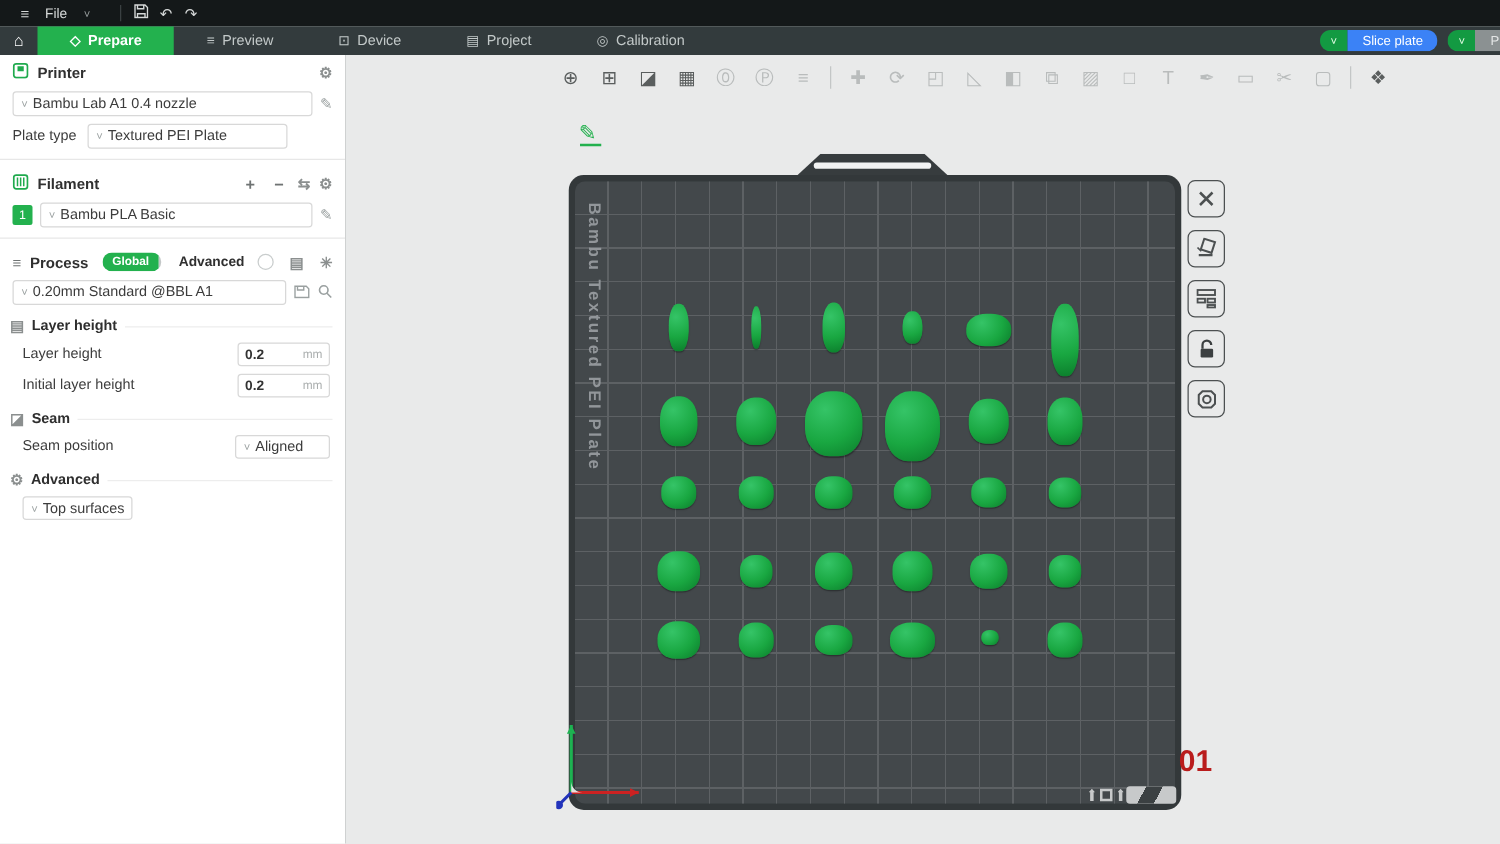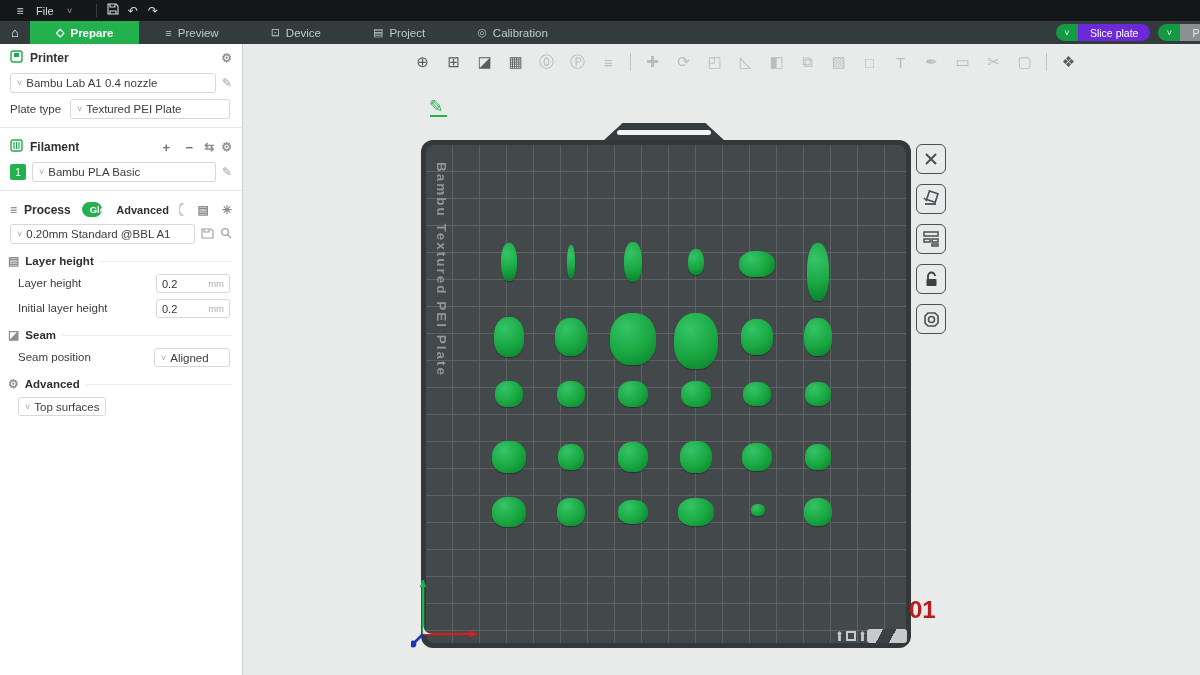--- a/index.html
+++ b/index.html
@@ -14,27 +14,27 @@
 
   
   .navbar { height:23px; background:#333b3d; display:flex; align-items:stretch; color:#c3c9c9; font-size:11.5px; position:relative; overflow:hidden; }
   .home-btn { width:30px; display:flex; align-items:center; justify-content:center; color:#fff; font-size:13px; cursor:pointer; }
   .nav-tab { display:flex; align-items:center; gap:6px; padding:0 26px; cursor:pointer; }
   .nav-tab .glyph { font-size:11px; }
   .nav-tab.active { background:#23b14e; color:#fff; font-weight:bold; }
   .nav-actions { position:absolute; right:0; top:0; height:100%; display:flex; align-items:center; gap:8px; padding-right:0; }
   .pill { display:flex; align-items:center; height:17px; border-radius:9px; overflow:hidden; font-size:10.5px; cursor:pointer; }
   .pill .chev { width:22px; height:100%; display:flex; align-items:center; justify-content:center; background:#139a42; color:#e8ffe9; font-size:9px; }
-  .pill .lbl { padding:0 12px; height:100%; display:flex; align-items:center; background:#6d28d9; color:#fff; }
+  .pill .lbl { padding:0 12px; height:100%; display:flex; align-items:center; background:#3b82f6; color:#fff; }
   .pill.print .lbl { background:#8b9192; color:#e3e5e5; }
   .pill.print { margin-right:-26px; }
 
   
   .main { display:flex; height:631px; }
-  .sidebar { width:243px; background:#ffffff; border-right:1px solid #cfd1d1; font-size:11.5px; color:#3c3c3c; overflow:hidden; }
+  .sidebar { width:277px; background:#ffffff; border-right:1px solid #cfd1d1; font-size:11.5px; color:#3c3c3c; overflow:hidden; }
   .viewport { position:relative; flex:1; background:#e9eaea; }
 
   
   .sec-head { display:flex; align-items:center; gap:7px; padding:6px 10px 4px 10px; font-weight:bold; font-size:12px; color:#303030; }
   .sec-head .spacer { flex:1; }
   .g-icon { color:#8b8f8f; font-size:12px; cursor:pointer; }
   .green { color:#1faa4d; }
   .row { display:flex; align-items:center; padding:3px 10px; }
   .combo { display:flex; align-items:center; gap:4px; border:1px solid #d8d8d8; border-radius:3px; background:#fff; height:20px; padding:0 6px; flex:1; cursor:pointer; color:#3c3c3c; }
   .combo .caret { color:#9aa0a0; font-size:9px; }
@@ -51,21 +51,21 @@
   .switch::after { content:""; position:absolute; left:1px; top:1px; width:11px; height:11px; border-radius:50%; background:#fff; }
   .icon-btn-sm { color:#8b8f8f; font-size:12px; margin-left:6px; cursor:pointer; }
   .param-tabs { display:flex; gap:0; padding:6px 4px 0 4px; border-bottom:1px solid #e7e7e7; }
   .ptab { padding:4px 12px 5px 12px; color:#8a8f8f; cursor:pointer; font-size:11.5px; }
   .ptab.active { color:#222; font-weight:bold; border-bottom:2px solid #23b14e; }
   .group-head { display:flex; align-items:center; gap:6px; padding:7px 10px 3px 8px; font-weight:bold; font-size:11.5px; color:#2e2e2e; }
   .group-head .hline { flex:1; height:1px; background:#ededed; }
   .param-row { display:flex; align-items:center; padding:3px 12px 3px 18px; }
   .param-row .plabel { flex:1; color:#3c3c3c; line-height:1.25; }
   .num-input { display:flex; align-items:center; width:74px; height:19px; border:1px solid #d8d8d8; border-radius:3px; padding:0 5px; background:#fff; }
-  .num-input .val { flex:1; font-size:11px; color:#333; }
+  .num-input .val { flex:1; font-size:11px; color:#333;font-weight:bold; }
   .num-input .unit { font-size:9.5px; color:#a9adad; }
   .sel-sm { display:flex; align-items:center; gap:4px; border:1px solid #d8d8d8; border-radius:3px; height:19px; padding:0 6px; background:#fff; cursor:pointer; min-width:76px; color:#3c3c3c; }
   .checkbox { width:13px; height:13px; border:1px solid #c9cdcd; border-radius:2px; background:#fff; cursor:pointer; }
 
   
   .vp-toolbar { position:absolute; left:166px; top:4px; display:flex; align-items:center; gap:4px; height:28px; }
   .vp-tool { width:27px; height:26px; display:flex; align-items:center; justify-content:center; font-size:15px; color:#5a5e5e; cursor:pointer; }
   .vp-tool.disabled { color:#b9bcbc; }
   .vp-sep { width:1px; height:18px; background:#c3c6c6; margin:0 4px; }
 

